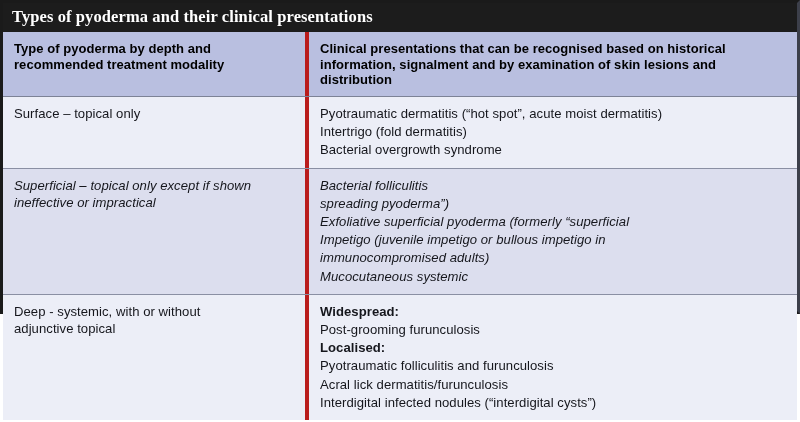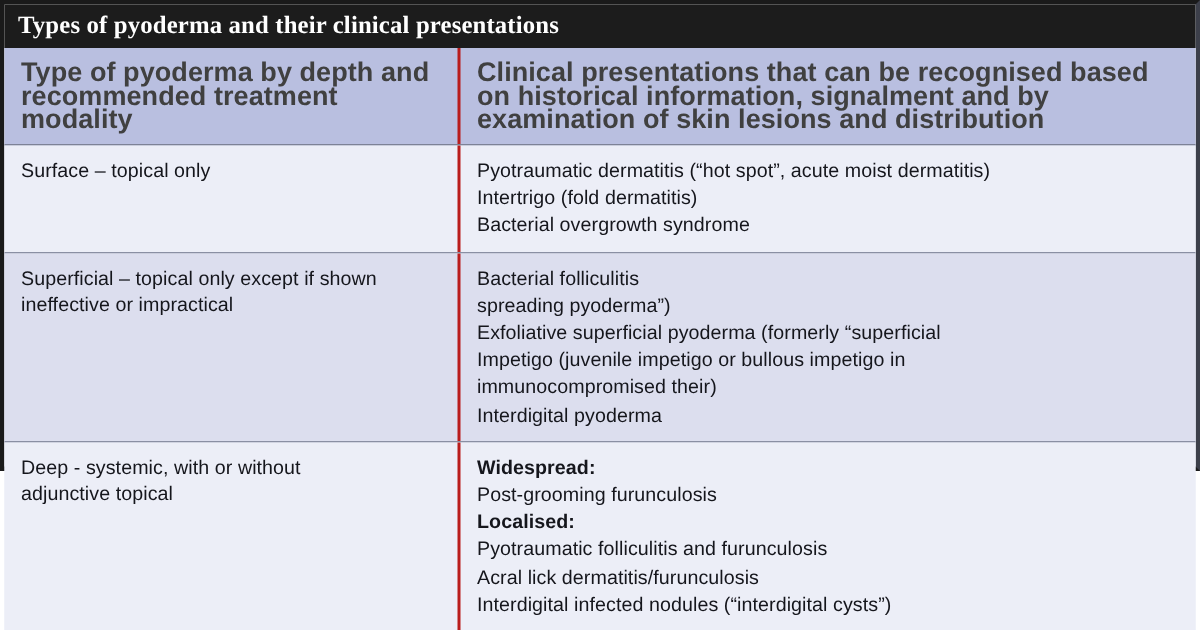--- a/index.html
+++ b/index.html
@@ -65,52 +65,52 @@
   .cell {
     box-sizing: border-box;
     padding: 8px 10px 8px 11px;
   }
   .cell.col-left {
     flex: 0 0 302px;
     width: 302px;
   }
   .cell.col-right {
     flex: 1 1 auto;
-    border-left: 2px solid #b91c1c;
+    border-left: 4px solid #b91c1c;
   }
 
   
   .row-head {
     background: #b9bfe0;
     flex: 0 0 65px;
     border-bottom: 1px solid #7d8296;
   }
   .row-head .cell {
     padding-top: 9px;
   }
   .head-text {
-    color: #404040;
-    font-size: 18px;
+    color: #000000;
+    font-size: 13px;
     font-weight: bold;
     line-height: 15.5px;
     letter-spacing: 0.05px;
   }
 
   
   .row-body {
     border-bottom: 1px solid #8a8fa3;
   }
   .row-body:last-child {
     border-bottom: none;
   }
   .tone-a { background: #eceef7; }
   .tone-b { background: #dcdeee; }
 
   .row-1 { flex: 0 0 66px; }
-  .row-2 { flex: 0 0 101px; }
+  .row-2 { flex: 0 0 101px; font-style: italic; }
   .row-3 { flex: 1 1 auto; }
 
   .body-text {
     color: #15161c;
     font-size: 13.1px;
     line-height: 18.2px;
     letter-spacing: 0.05px;
   }
   .body-text .line { display: block; white-space: nowrap; }
   .body-text .subhead { font-weight: bold; }
@@ -165,22 +165,22 @@
           <span class="line">Superficial – topical only except if shown</span>
           <span class="line">ineffective or impractical</span>
         </div>
       </div>
       <div class="cell col-right">
         <div class="body-text">
           <span class="line">Bacterial folliculitis</span>
           <span class="line">spreading pyoderma”)</span>
           <span class="line">Exfoliative superficial pyoderma (formerly “superficial</span>
           <span class="line">Impetigo (juvenile impetigo or bullous impetigo in</span>
-          <span class="line">immunocompromised their)</span>
-          <span class="line">Interdigital pyoderma</span>
+          <span class="line">immunocompromised adults)</span>
+          <span class="line">Mucocutaneous systemic</span>
         </div>
       </div>
     </div>
 
     <div class="row row-body row-3 tone-a">
       <div class="cell col-left">
         <div class="body-text">
           <span class="line">Deep - systemic, with or without</span>
           <span class="line">adjunctive topical</span>
         </div>

